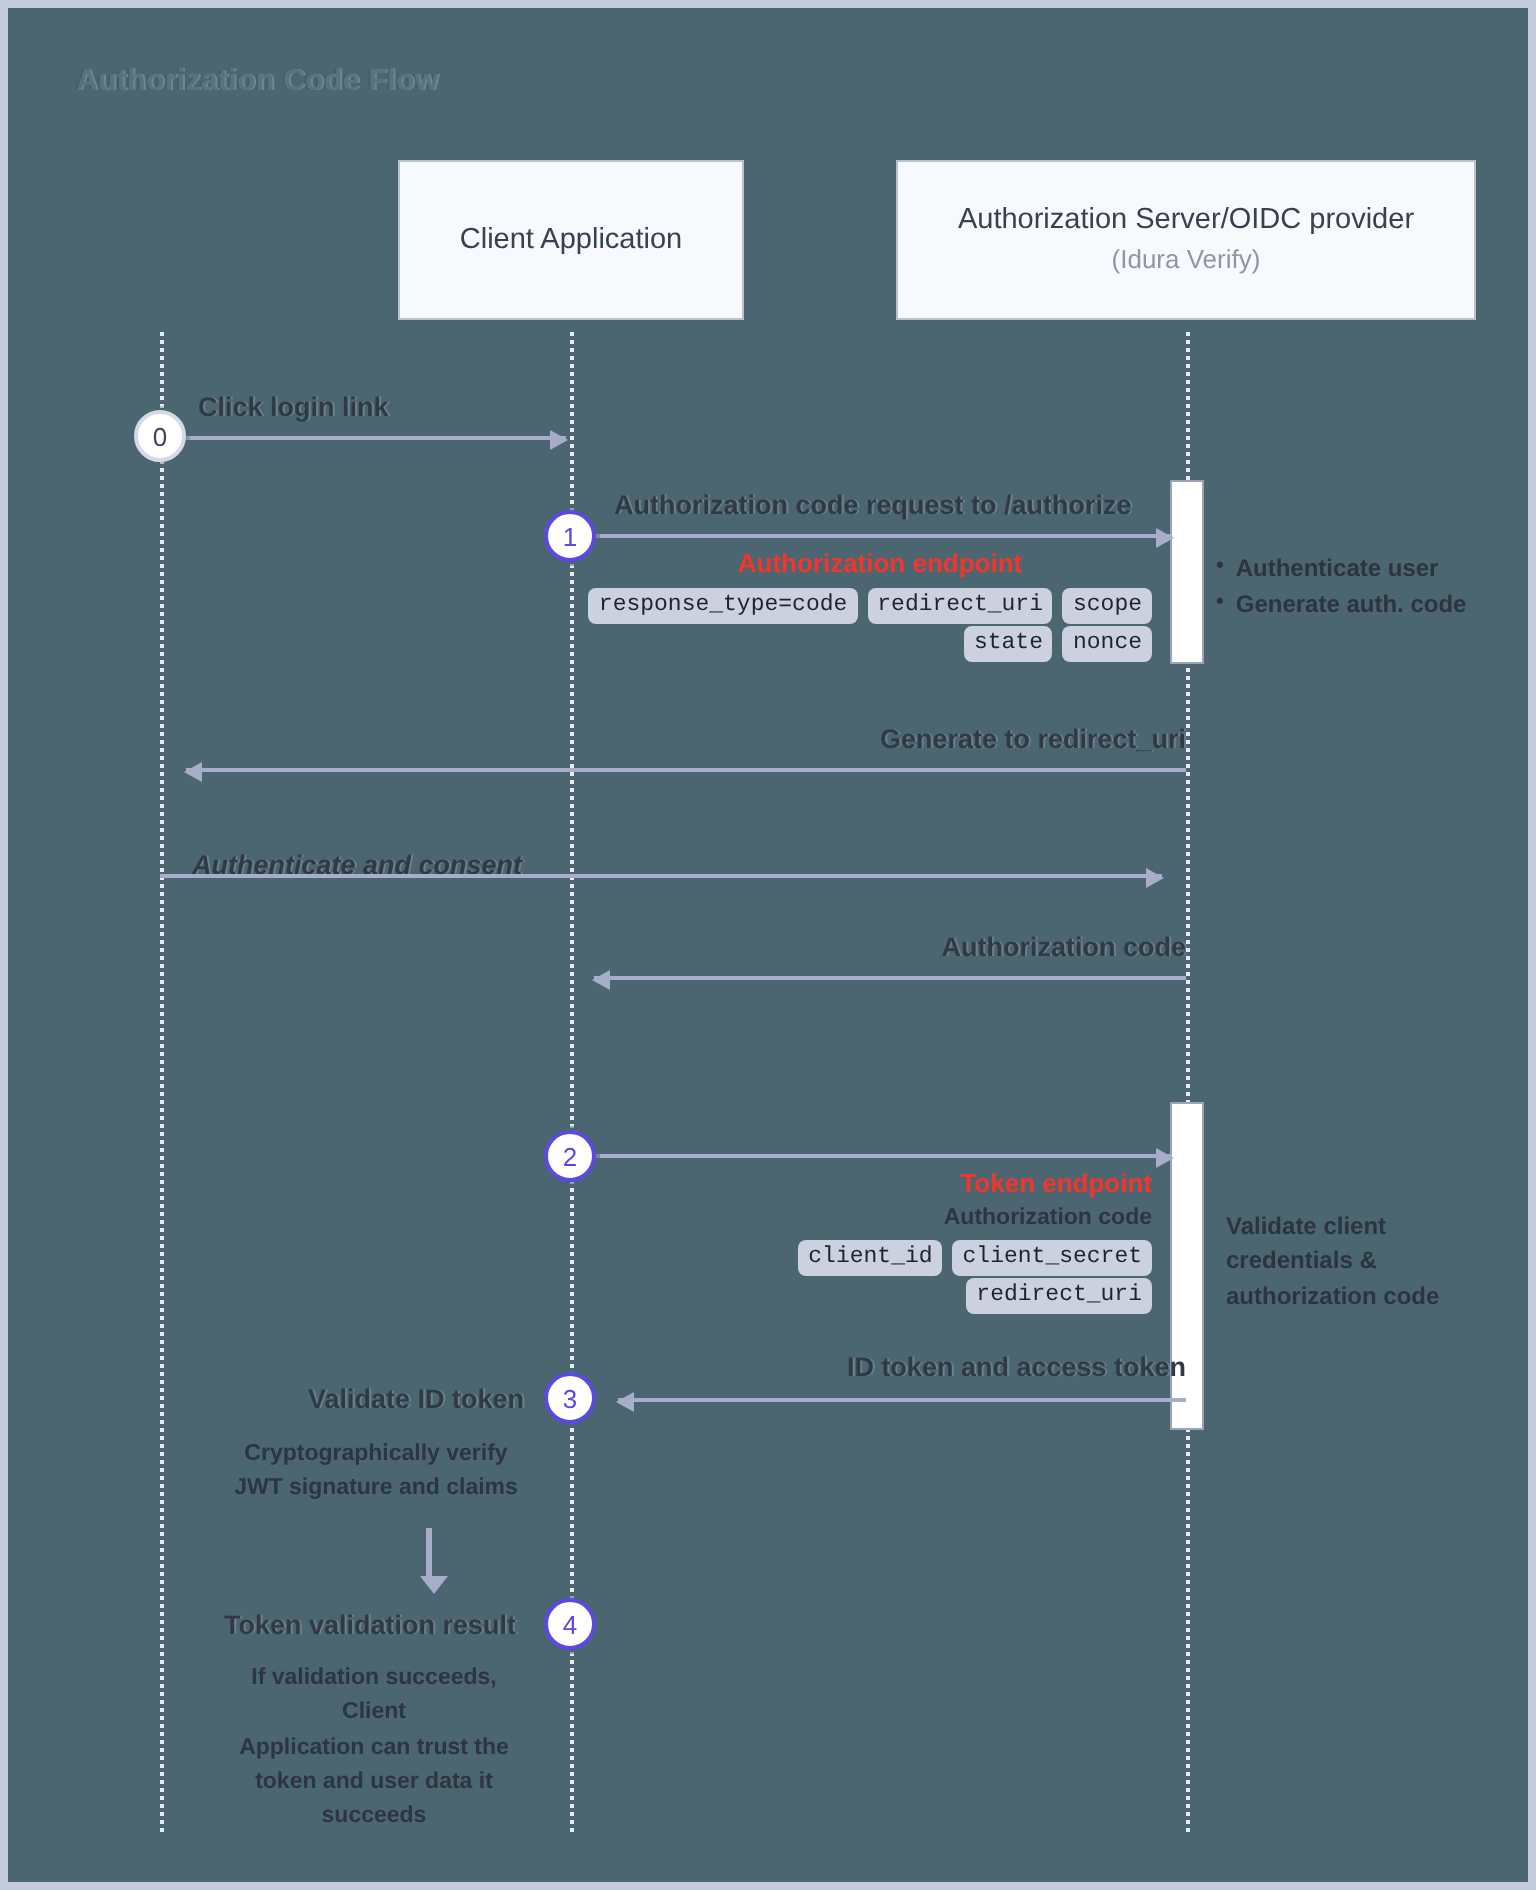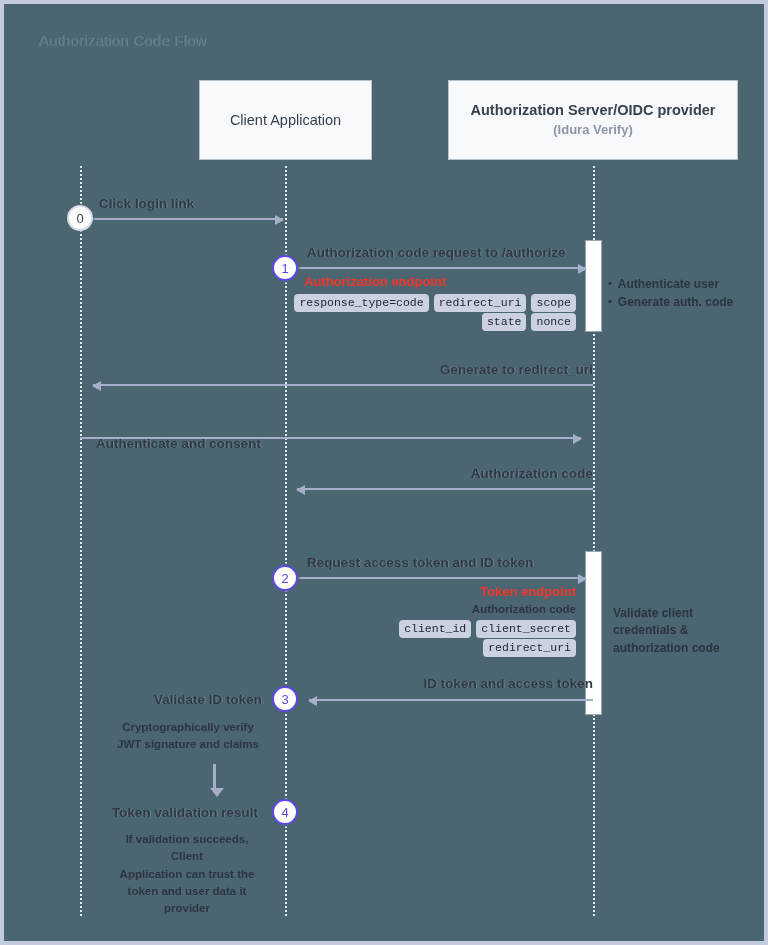--- a/index.html
+++ b/index.html
@@ -21,21 +21,21 @@
     border: 4px solid #c4cbdb;
     overflow: hidden;
   }
 
   
   .diagram-title {
     position: absolute;
     left: 34px;
     top: 28px;
     font-size: 15px;
-    font-weight: 400;
+    font-weight: 700;
     color: #59737c;
     letter-spacing: .2px;
     text-shadow: 1px 0 0 #6d8790, -1px 0 0 #41606a;
     white-space: nowrap;
   }
 
   
   .participant {
     position: absolute;
     box-sizing: border-box;
@@ -227,41 +227,41 @@
 
 <div id="diagram-root">
 
   <div class="diagram-title">Authorization Code Flow</div>
 
 
   <div class="participant" style="left:195px; top:76px; width:173px; height:80px;justify-content:center;">
     <div class="p-title">Client Application</div>
   </div>
 
-  <div class="participant" style="left:444px; top:76px; width:290px; height:80px;font-weight:bold;">
+  <div class="participant" style="left:444px; top:76px; width:290px; height:80px;">
     <div class="p-title">Authorization Server/OIDC provider</div>
     <div class="p-sub">(Idura Verify)</div>
   </div>
 
   <div class="lifeline" style="left:76px;"></div>
   <div class="lifeline" style="left:281px;"></div>
   <div class="lifeline" style="left:589px;"></div>
 
   <div class="activation" style="left:581px; top:236px; height:92px;"></div>
   <div class="activation" style="left:581px; top:547px; height:164px;"></div>
 
   <div class="msg-label" style="left:95px; top:192px;">Click login link</div>
   <div class="arrow to-right" style="left:76px; top:214px; width:203px;"></div>
   <div class="step-badge plain" style="left:63px; top:201px;">0</div>
 
   <div class="msg-label" style="left:303px; top:241px;">Authorization code request to /authorize</div>
   <div class="arrow to-right" style="left:281px; top:263px; width:301px;"></div>
   <div class="step-badge" style="left:268px; top:251px;">1</div>
 
-  <div class="endpoint-label" style="left:300px; top:270px; width:272px; text-align:left;">Authorization endpoint</div>
+  <div class="endpoint-label" style="left:300px; top:270px; width:272px; text-align:center;">Authorization endpoint</div>
 
   <div class="chip-row" style="left:300px; top:290px; width:272px;">
     <span class="chip">response_type=code</span>
     <span class="chip">redirect_uri</span>
     <span class="chip">scope</span>
   </div>
   <div class="chip-row" style="left:300px; top:309px; width:272px;">
     <span class="chip">state</span>
     <span class="chip">nonce</span>
   </div>
@@ -273,27 +273,26 @@
     </div>
     <div class="bullet-item">
       <span class="bullet-dot">•</span>
       <span>Generate auth. code</span>
     </div>
   </div>
 
   <div class="msg-label" style="left:333px; top:358px; width:256px; text-align:right;">Generate to redirect_uri</div>
   <div class="arrow to-left" style="left:89px; top:380px; width:500px;"></div>
 
-  <div class="msg-label" style="left:92px; top:432px;">Authenticate and consent</div>
+  <div class="msg-label" style="left:92px; top:421px;font-style:italic;">Authenticate and consent</div>
   <div class="arrow to-right" style="left:76px; top:433px; width:501px;"></div>
 
   <div class="msg-label" style="left:369px; top:462px; width:220px; text-align:right;">Authorization code</div>
   <div class="arrow to-left" style="left:293px; top:484px; width:296px;"></div>
 
-  <div class="msg-label" style="left:303px; top:551px;">Request access token and ID token</div>
   <div class="arrow to-right" style="left:281px; top:573px; width:301px;"></div>
   <div class="step-badge" style="left:268px; top:561px;">2</div>
 
   <div class="endpoint-label" style="left:300px; top:580px; width:272px; text-align:right;">Token endpoint</div>
 
   <div class="note-line right-align" style="left:300px; top:599px; width:272px;">Authorization code</div>
 
   <div class="chip-row" style="left:300px; top:616px; width:272px;">
     <span class="chip">client_id</span>
     <span class="chip">client_secret</span>
@@ -317,16 +316,16 @@
 
   <div class="vert-arrow" style="left:209px; top:760px; height:24px;"></div>
 
   <div class="msg-label" style="left:104px; top:801px; width:154px; text-align:center;">Token validation result</div>
   <div class="step-badge" style="left:268px; top:795px;">4</div>
 
   <div class="desc-block" style="left:106px; top:827px; width:154px;">
     <div>If validation succeeds, Client</div>
     <div>Application can trust the</div>
     <div>token and user data it</div>
-    <div>provider</div>
+    <div>succeeds</div>
   </div>
 
 </div>
 
 </body></html>

